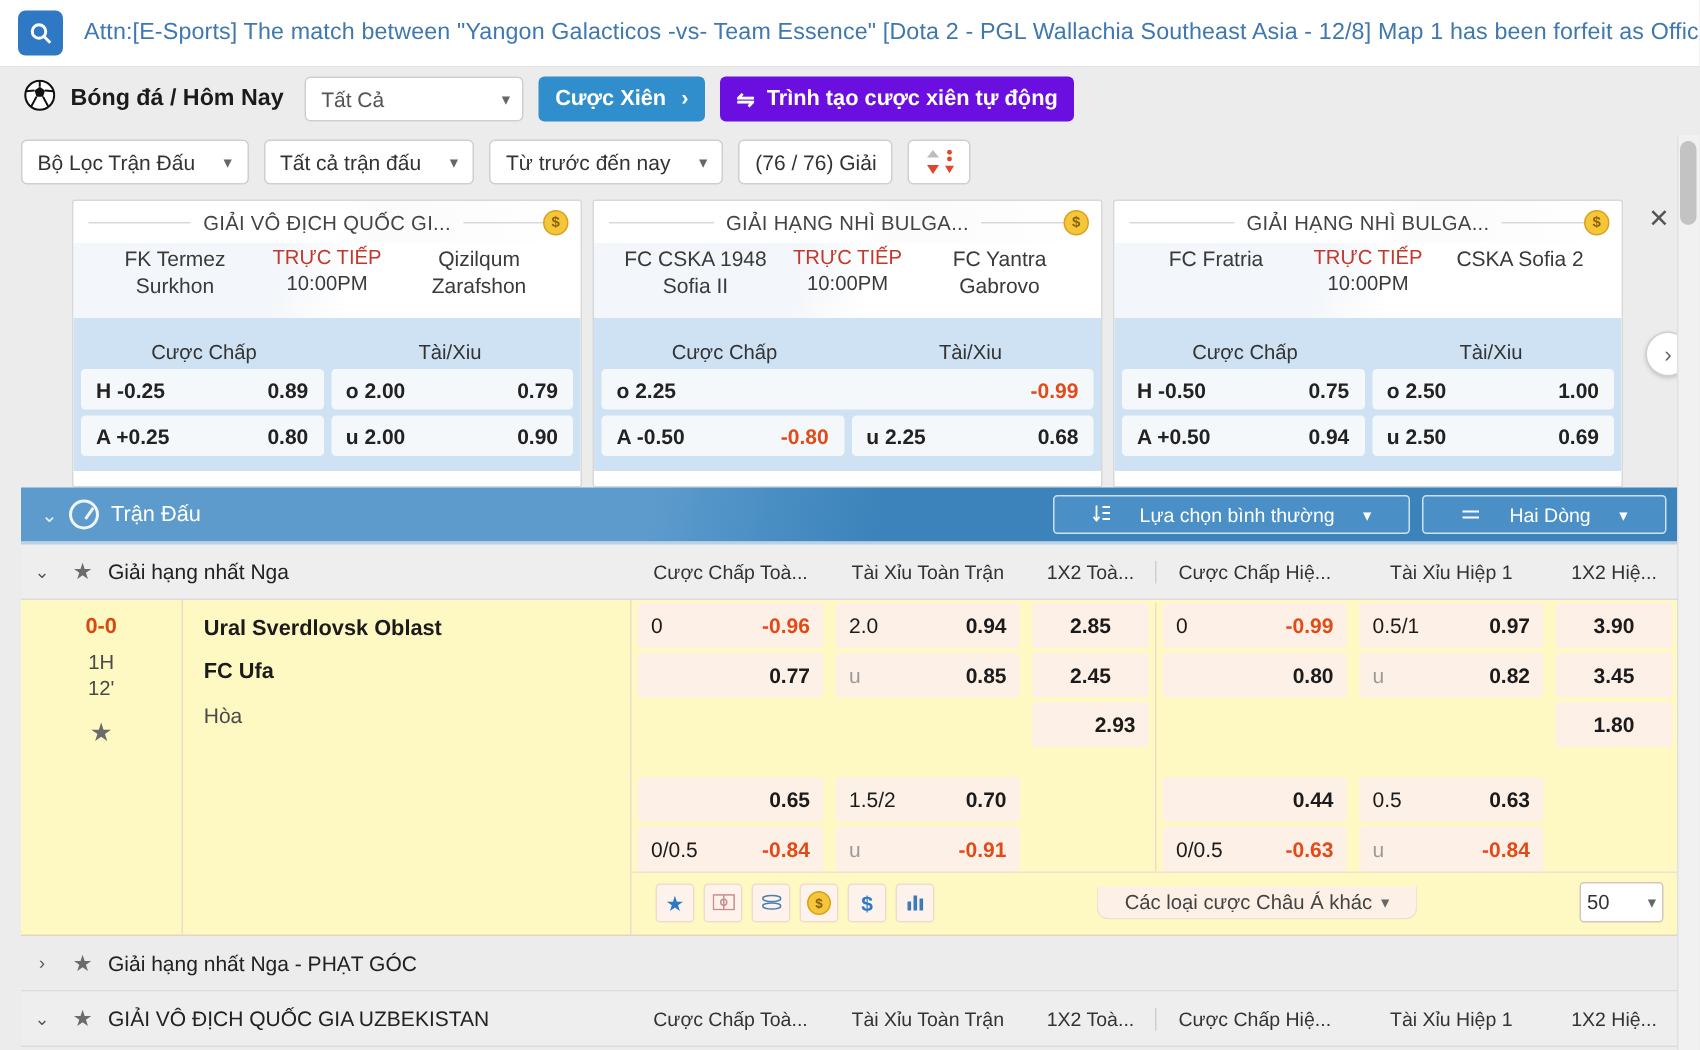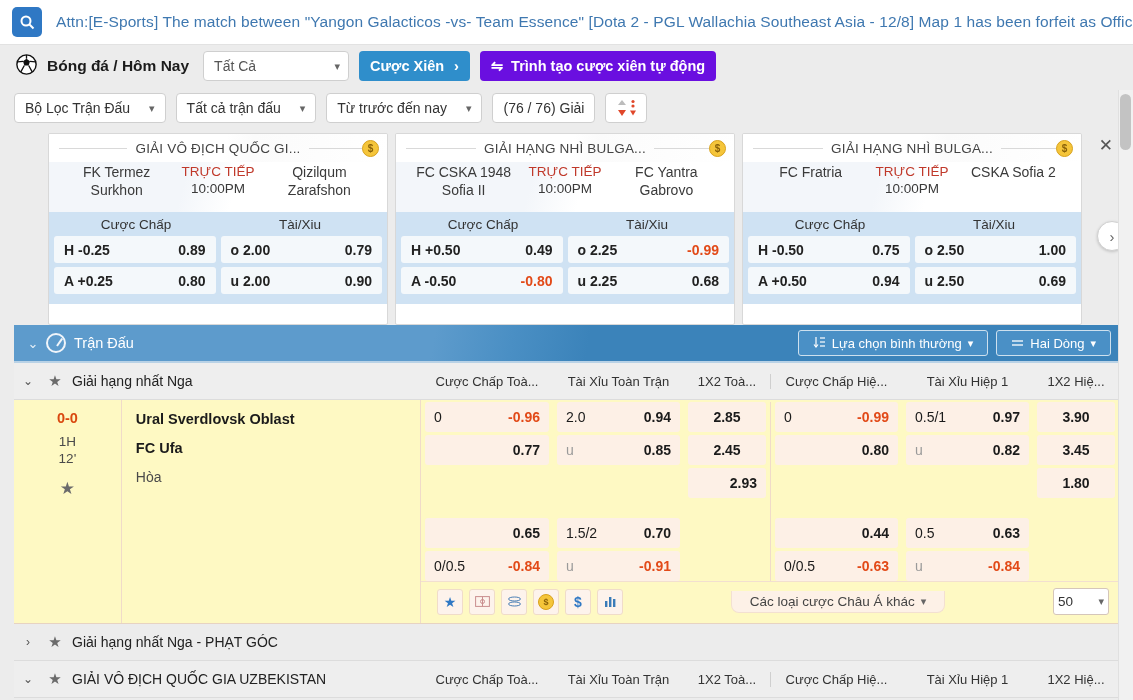--- a/index.html
+++ b/index.html
@@ -146,21 +146,21 @@
     font-size: 14px; color: #3a3a3a; line-height: 1.25;
   }
   .team.right { text-align: center; }
   .live {
     width: 96px; text-align: center; line-height: 1.25;
   }
   .live .lbl { color: #c0392b; font-size: 13.5px; }
   .live .tm { color: #3a3a3a; font-size: 13.5px; }
   .pcard-odds {
     background: #cfe2f3;
-    padding: 2px 5px 6px 5px;
+    padding: 12px 5px 6px 5px;
   }
   .odds-head {
     display: flex; font-size: 13.5px; color: #333;
     padding: 3px 0 4px 0;
   }
   .odds-head div { flex: 1; text-align: center; }
   .odds-row { display: flex; gap: 5px; margin-bottom: 4px; }
   .ocell {
     flex: 1; background: #f4f8fb; border-radius: 3px;
     height: 27px;
@@ -205,22 +205,22 @@
   .clock::after {
     content: ""; position: absolute; left: 8px; top: 2px;
     width: 2px; height: 9px; background: #f0f5fa;
     transform: rotate(35deg); transform-origin: bottom;
   }
   .bar-title { color: #fff; font-size: 14.5px; }
   .bar-right { margin-left: auto; display: flex; gap: 8px; }
   .bbtn {
     height: 26px; border: 1px solid #cde0ee; border-radius: 3px;
     background: #4a90c6; color: #fff;
-    display: flex; align-items: center; gap: 6px;
-    padding: 0 14px; font-size: 13px; cursor: pointer;
+    display: flex; align-items: center; gap: 19px;
+    padding: 0 25px; font-size: 13px; cursor: pointer;
   }
 
   .lg-row {
     height: 37px; background: #eeeeee;
     display: flex; align-items: center;
     border-bottom: 1px solid #dcdcdc;
   }
   .lg-caret { width: 28px; text-align: center; color: #555; font-size: 12px; cursor: pointer; }
   .lg-star { width: 26px; text-align: center; color: #6b6b6b; font-size: 15px; cursor: pointer; }
   .lg-name { font-size: 14px; color: #222; padding-left: 4px; }
@@ -461,24 +461,20 @@
           <div class="tm">10:00PM</div>
         </div>
         <div class="team right">FC Yantra Gabrovo</div>
       </div>
       <div class="pcard-odds">
         <div class="odds-head">
           <div>Cược Chấp</div>
           <div>Tài/Xiu</div>
         </div>
         <div class="odds-row">
-          <div class="ocell">
-            <span class="lft">H +0.50</span>
-            <span class="rgt">0.49</span>
-          </div>
           <div class="ocell">
             <span class="lft">o 2.25</span>
             <span class="rgt neg">-0.99</span>
           </div>
         </div>
         <div class="odds-row">
           <div class="ocell">
             <span class="lft">A -0.50</span>
             <span class="rgt neg">-0.80</span>
           </div>

